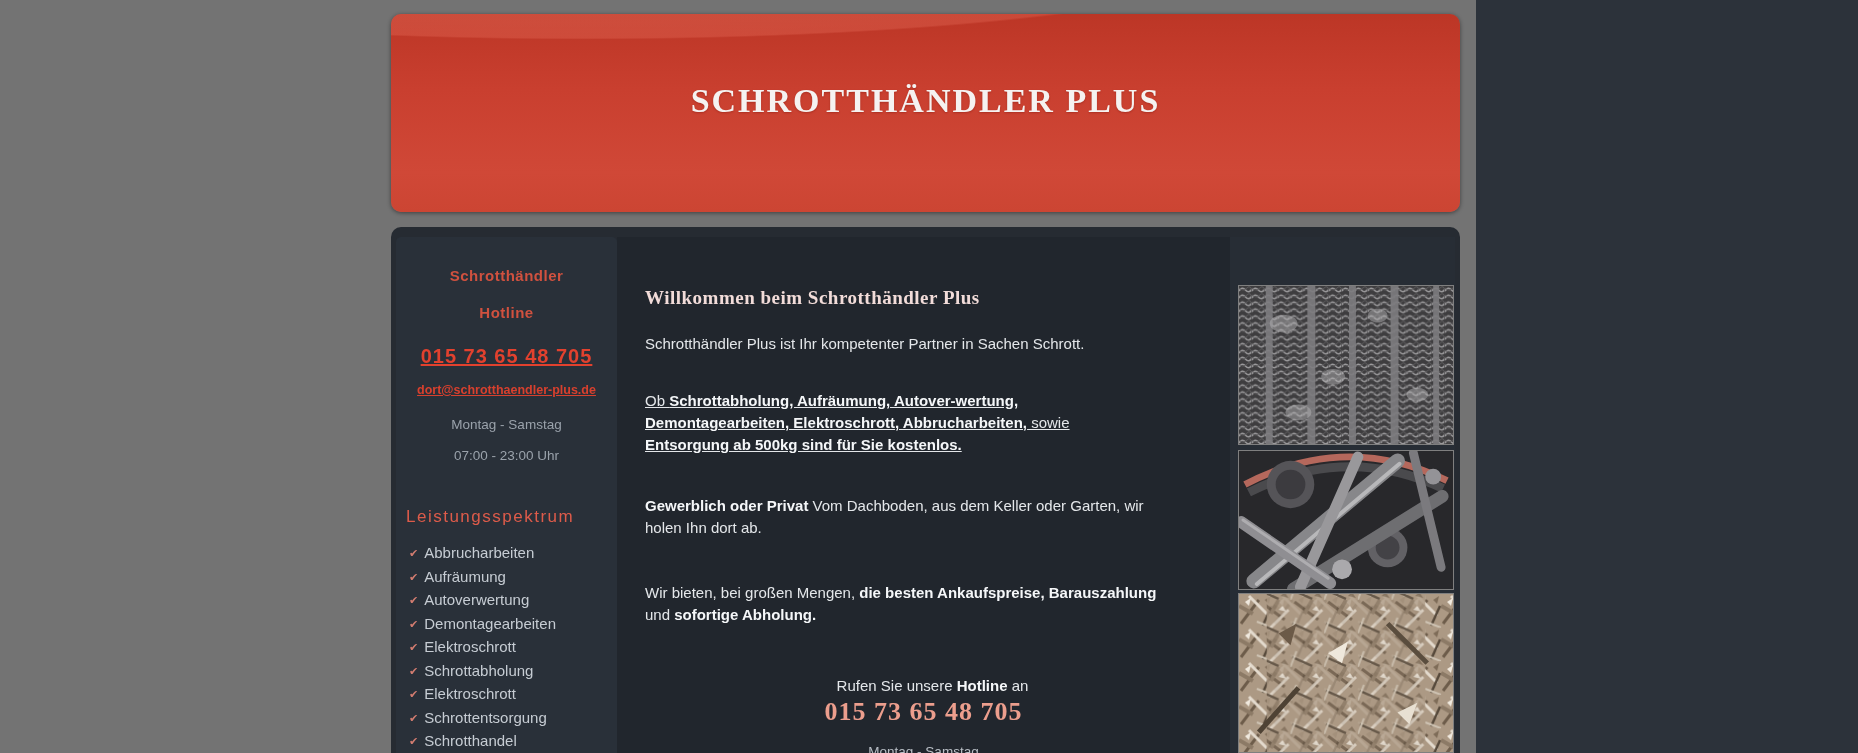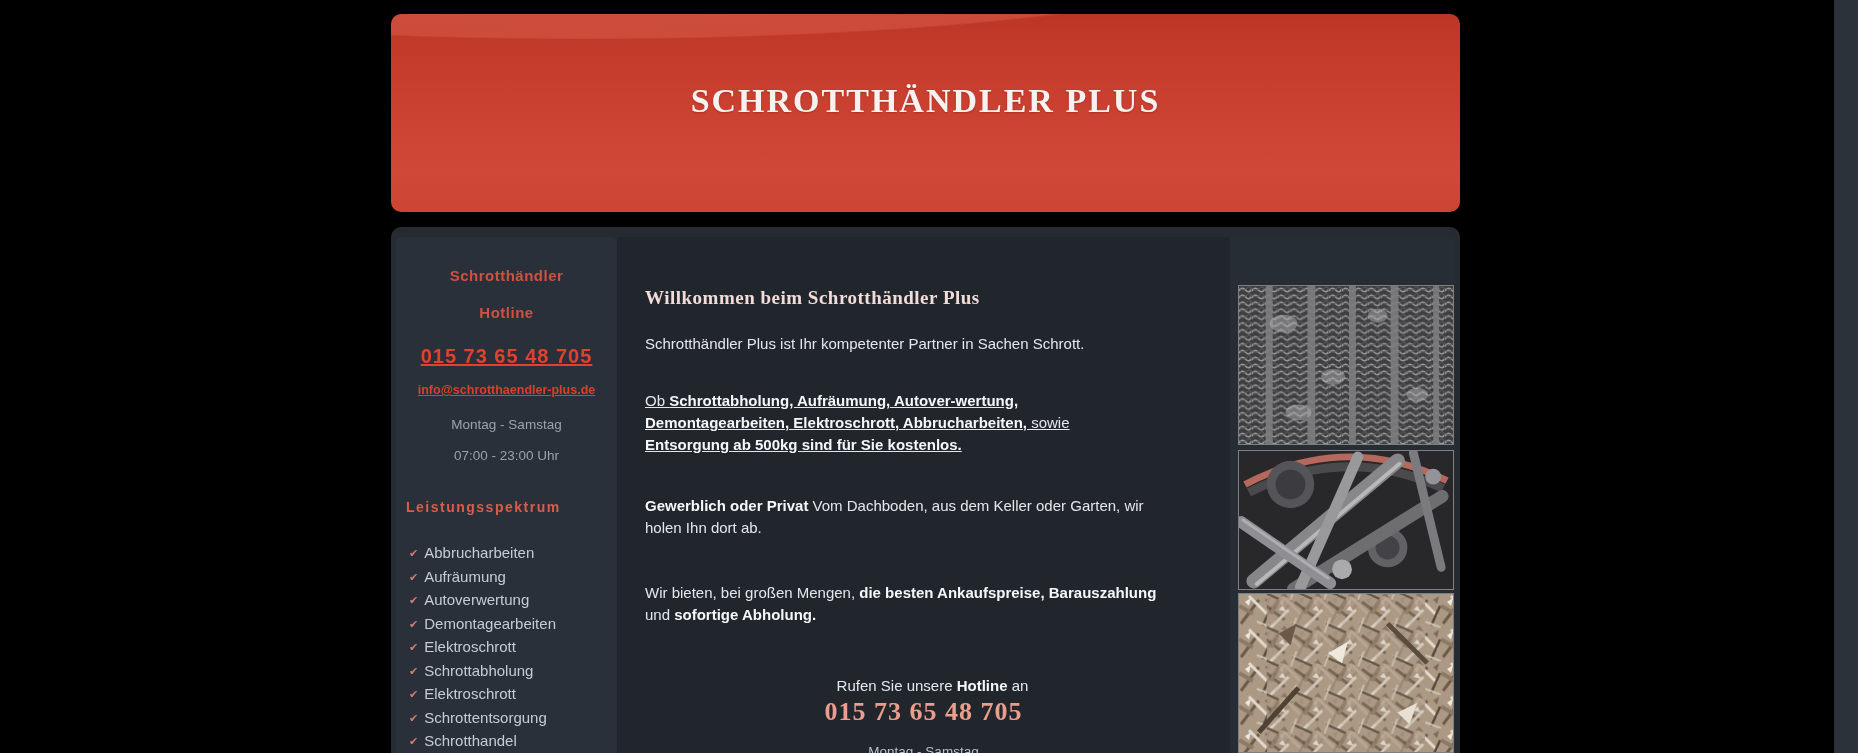--- a/index.html
+++ b/index.html
@@ -4,21 +4,21 @@
 <style>
   :root{
     --accent-red:#cf4434;
     --link-red:#e2412e;
     --heading-pink:#f2dcd9;
     --phone-salmon:#ec9e8d;
   }
   *{margin:0;padding:0;box-sizing:border-box;}
   html,body{background:#2c323a;}
   body{font-family:"Liberation Sans","DejaVu Sans",sans-serif;}
-  .canvas{position:relative;width:1834px;height:753px;overflow:hidden;background:#000000;}
+  .canvas{position:relative;width:1476px;height:753px;overflow:hidden;background:#737373;}
 
   
   .banner{
     position:absolute;left:391px;top:14px;width:1069px;height:198px;
     border-radius:10px;
     background:linear-gradient(180deg,#bc3626 0%,#c93f2f 38%,#d04837 80%,#cc4533 100%);
     box-shadow:0 1px 4px rgba(0,0,0,.45);
     overflow:hidden;
     text-align:center;color:#f4f1f0;
   }
@@ -71,22 +71,22 @@
     position:absolute;left:0;top:146px;width:100%;text-align:center;display:block;
     font-size:12.5px;font-weight:700;color:#d8402e;text-decoration:underline;cursor:pointer;
   }
   .sb-days,.sb-hours{
     position:absolute;left:0;width:100%;text-align:center;
     font-size:13.5px;color:#9aa2ab;
   }
   .sb-days{top:180px;}
   .sb-hours{top:211px;}
   .sb-services-title{
-    position:absolute;left:10px;top:262px;
-    font-size:14px;font-weight:700;letter-spacing:1.5px;color:#dd5b4a;
+    position:absolute;left:10px;top:270px;
+    font-size:17px;font-weight:400;letter-spacing:1.5px;color:#dd5b4a;
   }
   .sb-services{
     position:absolute;left:13px;top:305px;right:4px;
     list-style:none;
   }
   .sb-services li{
     line-height:21.5px;font-size:15px;color:#c6ccd3;cursor:pointer;white-space:nowrap;
   }
   .chk{
     display:inline-block;font-size:11px;color:#d27c70;margin-right:6px;
@@ -139,21 +139,21 @@
   <header class="banner">
     <div class="banner-title">SCHROTTHÄNDLER PLUS</div>
   </header>
 
   <div class="wrapper">
 
     <aside class="sidebar">
       <div class="sb-brand1">Schrotthändler</div>
       <div class="sb-brand2">Hotline</div>
       <a class="sb-phone">015 73 65 48 705</a>
-      <a class="sb-email">info@schrotthaendler-plus.de</a>
+      <a class="sb-email">dort@schrotthaendler-plus.de</a>
       <div class="sb-days">Montag - Samstag</div>
       <div class="sb-hours">07:00 - 23:00 Uhr</div>
       <div class="sb-services-title">Leistungsspektrum</div>
       <ul class="sb-services">
 
           <li><span class="chk">✔</span><span class="svc">Abbrucharbeiten</span></li>
 
           <li><span class="chk">✔</span><span class="svc">Aufräumung</span></li>
 
           <li><span class="chk">✔</span><span class="svc">Autoverwertung</span></li>

